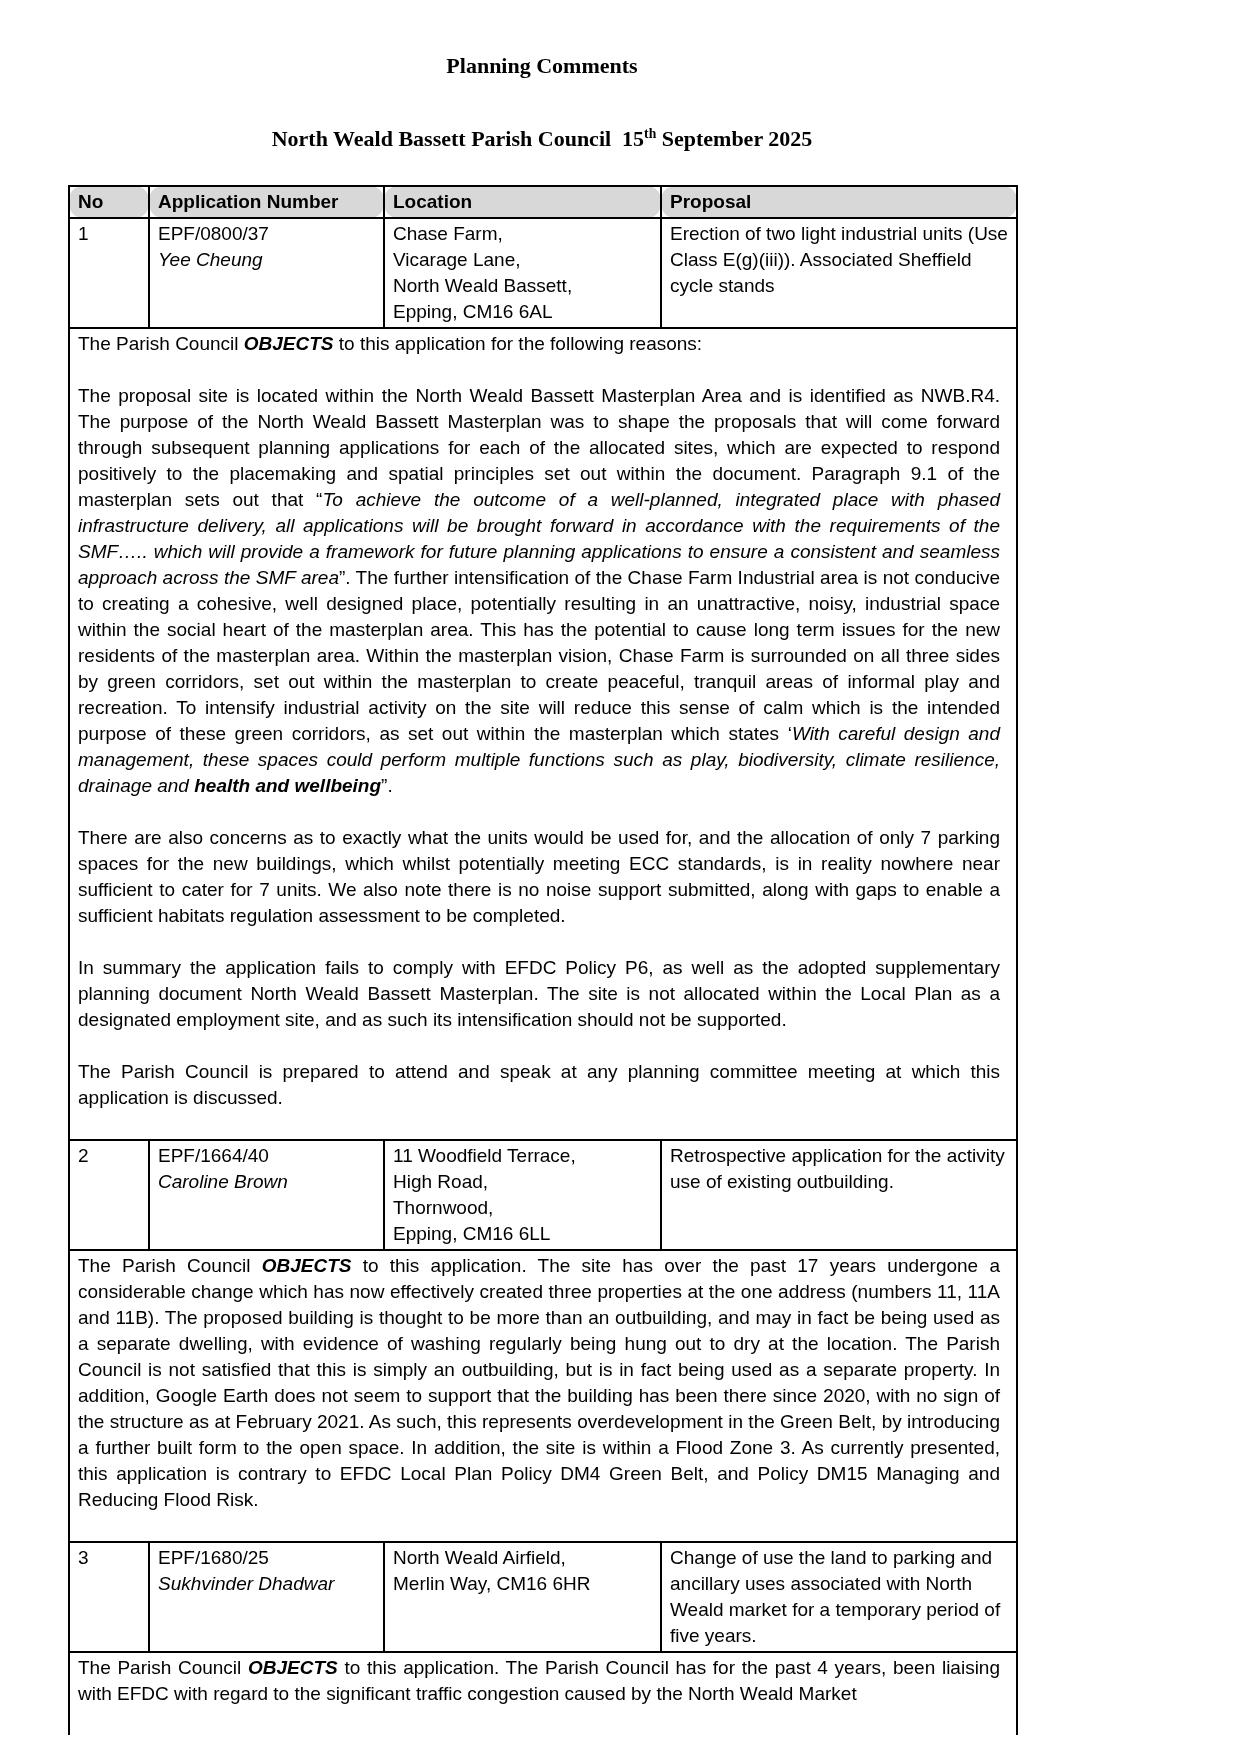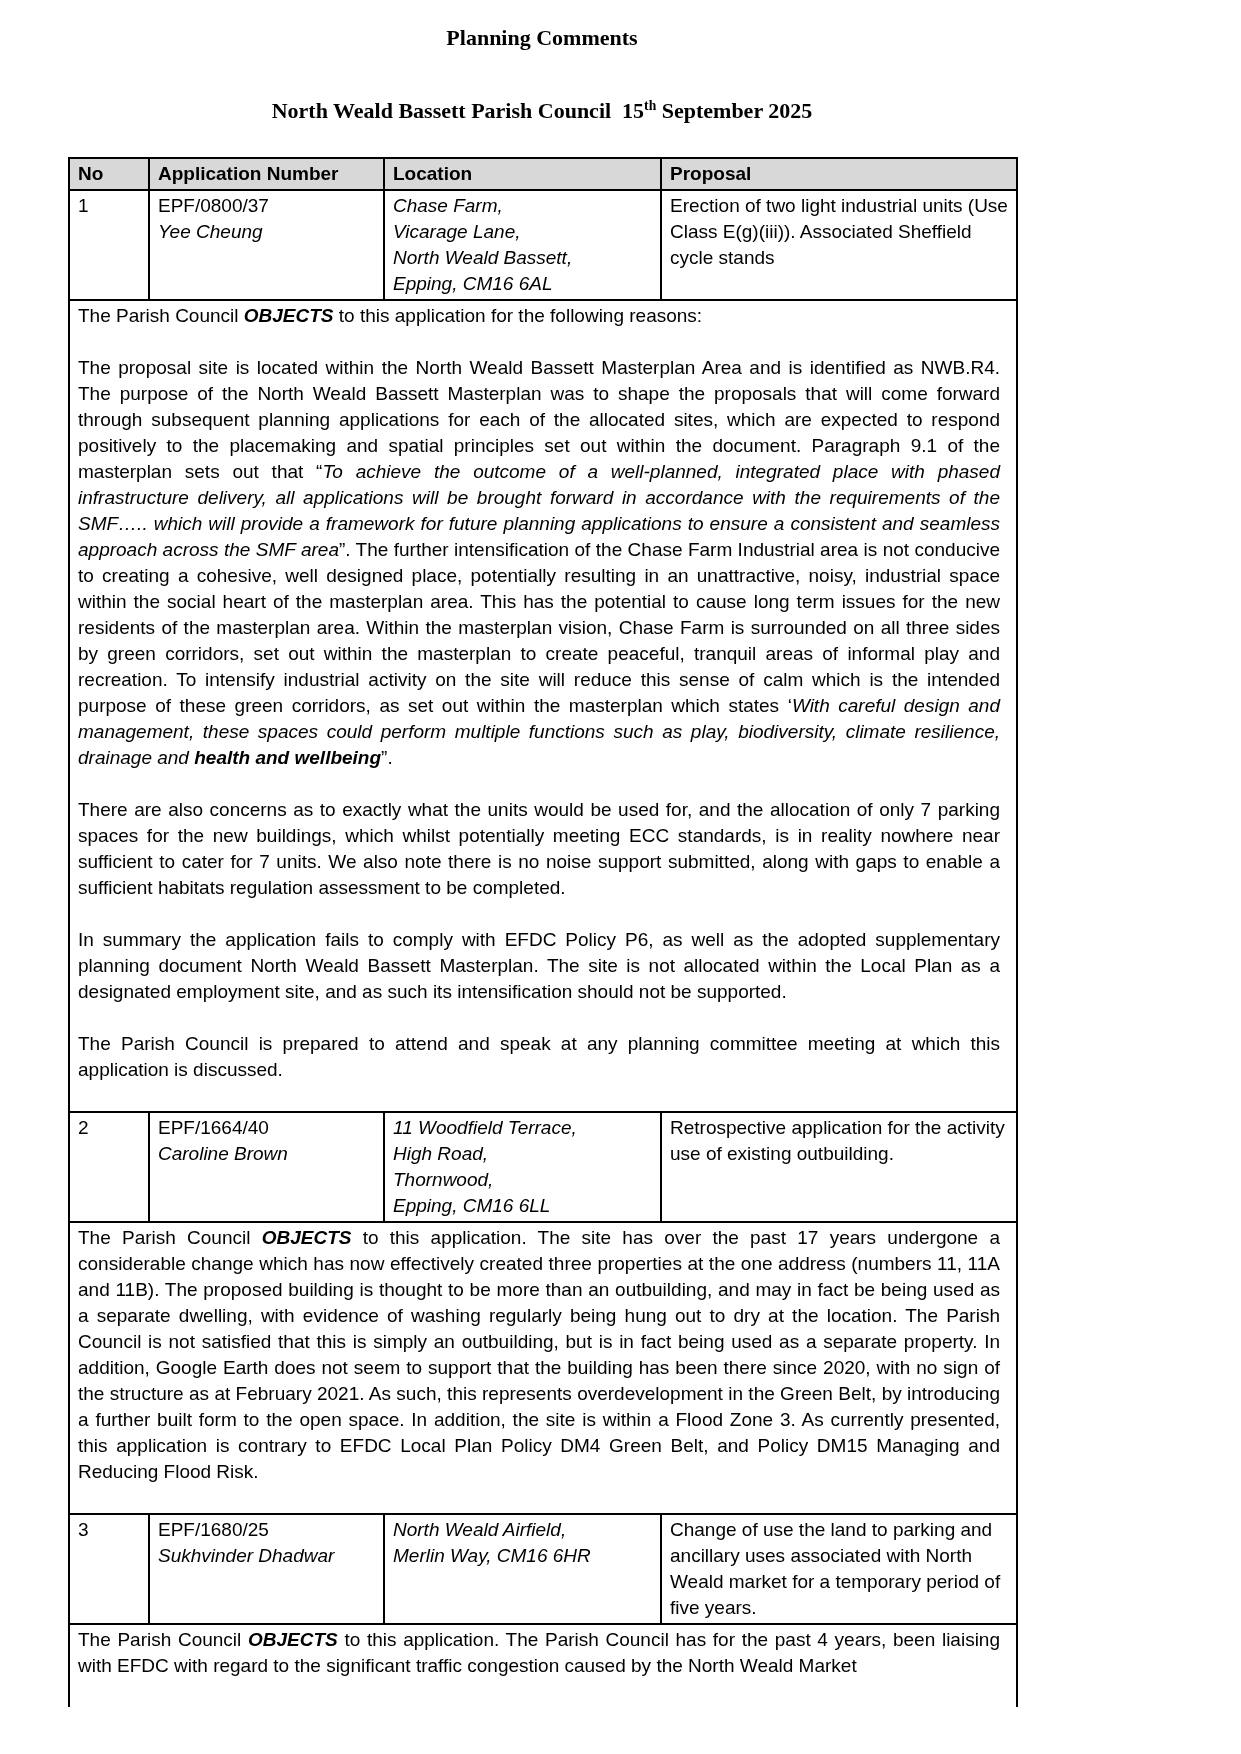--- a/index.html
+++ b/index.html
@@ -6,21 +6,21 @@
   html, body { background: #808080; }
   .page {
     width: 1241px;
     height: 1754px;
     background: #ffffff;
     overflow: hidden;
     margin: 0 auto;
     font-family: "Liberation Sans", sans-serif;
     font-size: 19px;
     color: #000;
-    padding: 24px 0 0 68px;
+    padding: 52px 0 0 68px;
   }
   .doc-header {
     width: 948px;
     text-align: center;
     font-family: "Liberation Serif", serif;
     font-weight: bold;
     font-size: 22px;
     line-height: 28px;
   }
   .doc-subtitle { white-space: pre-wrap; margin-top: 40px; }
@@ -39,22 +39,23 @@
     border: 2px solid #000;
     vertical-align: top;
     text-align: left;
     padding: 2px 8px;
     line-height: 26px;
     font-size: 19px;
   }
   th {
     background: #d8d8d8;
     font-weight: bold;
+    border-radius: 14px;
   }
-  .pre { white-space: pre-line; font-style: italic; }
+  .pre { white-space: pre-line; }
   .applicant { font-style: italic; }
   .comment-cell p {
     text-align: justify;
     margin: 0 8px 26px 0;
   }
   tr.last-row td { border-bottom: none; }
 </style>
 </head>
 <body>
 

